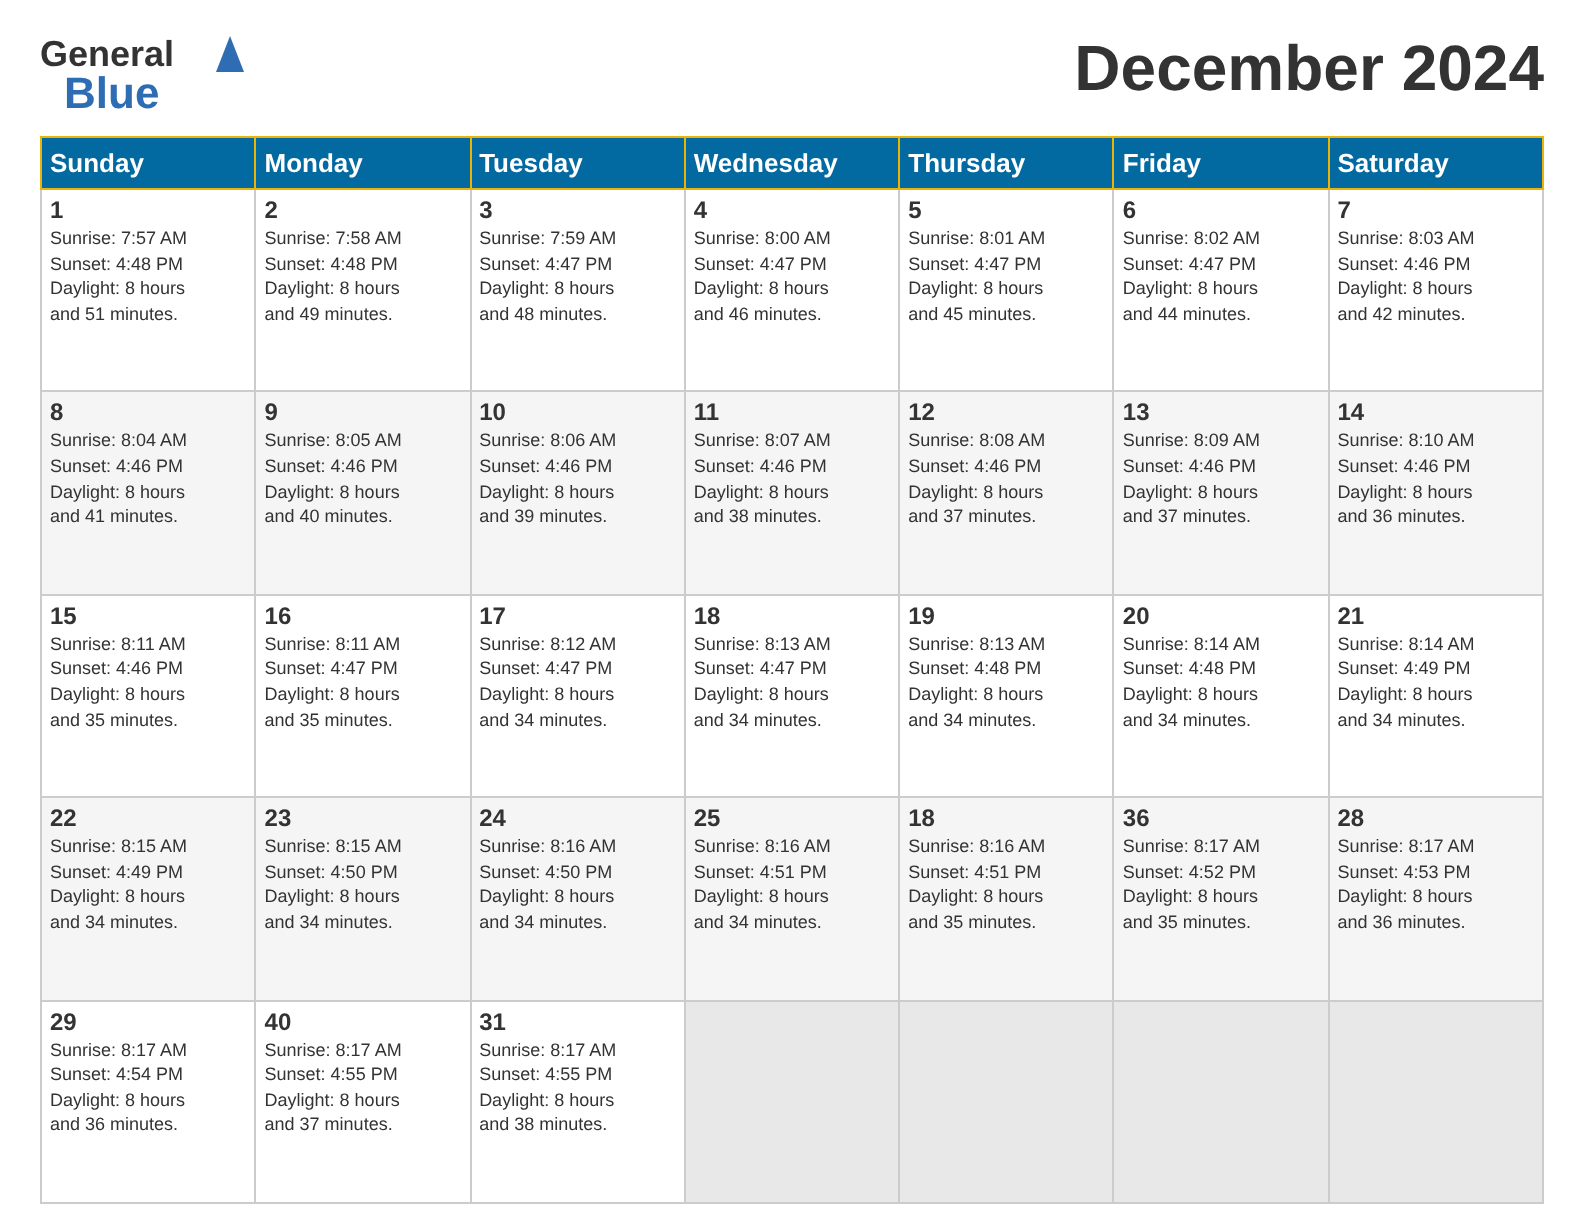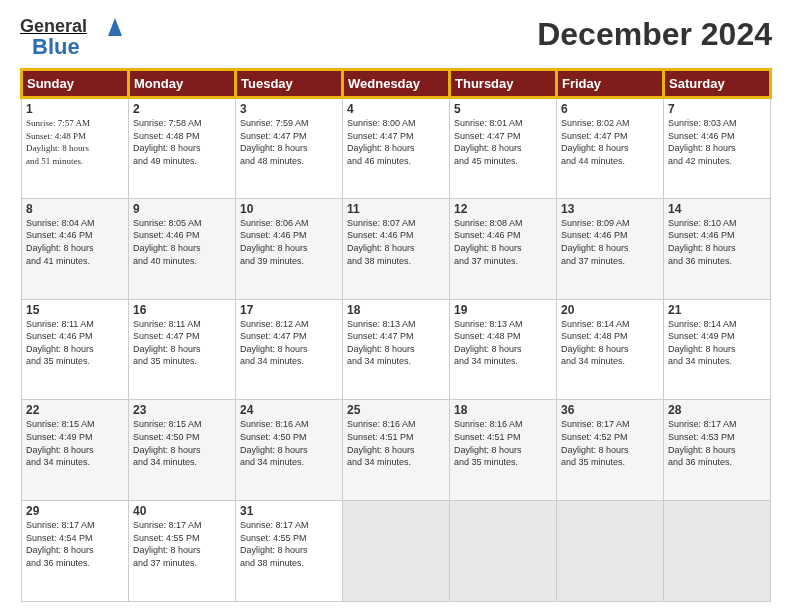--- a/index.html
+++ b/index.html
@@ -40,27 +40,27 @@
       font-size: 15px;
       color: #333;
     }
     .calendar {
       flex: 1;
       border-collapse: collapse;
       width: 100%;
       table-layout: fixed;
     }
     .calendar th {
-      background: #7f1d1d;
+      background: #0369a1;
       color: #fff;
       font-size: 13px;
       font-weight: bold;
       padding: 5px 4px;
       text-align: left;
-      border: 3px solid #eab308;
+      border: 1px solid #eab308;
     }
     .calendar td {
       border: 1px solid #ccc;
       vertical-align: top;
       padding: 3px 4px;
       font-size: 9.5px;
       color: #333;
       background: #fff;
       height: 82px;
     }
@@ -80,21 +80,21 @@
       font-size: 9px;
       line-height: 1.4;
     }
   </style>
 </head>
 <body>
 
 <div class="page">
   <div class="header">
     <div class="logo">
-      <div style="display:flex;gap:19px;text-decoration:underline;">
+      <div style="display:flex;align-items:center;gap:19px;">
         <span style="font-size:18px;font-weight:bold;color:#333;">General</span>
         <svg width="18" height="22" viewBox="0 0 18 22">
           <polygon points="2,20 9,2 16,20" fill="#2e6db4"></polygon>
         </svg>
       </div>
       <span style="font-size:22px;font-weight:bold;color:#2e6db4;margin-top:-4px;margin-left:12px;">Blue</span>
     </div>
     <div class="title-block">
       <div class="main-title">December 2024</div>
     </div>
@@ -109,21 +109,21 @@
           <th>Wednesday</th>
           <th>Thursday</th>
           <th>Friday</th>
           <th>Saturday</th>
         </tr>
       </thead>
     <tbody id="cal-body">
         <tr>
           <td>
             <span class="day-num">1</span>
-            <div class="day-info" style="white-space: pre-line; font-family: Liberation Serif, serif;">Sunrise: 7:57 AM
+            <div class="day-info" style="white-space: pre-line;">Sunrise: 7:57 AM
 Sunset: 4:48 PM
 Daylight: 8 hours
 and 51 minutes.</div>
           </td>
           <td>
             <span class="day-num">2</span>
             <div class="day-info" style="white-space: pre-line;">Sunrise: 7:58 AM
 Sunset: 4:48 PM
 Daylight: 8 hours
 and 49 minutes.</div>

